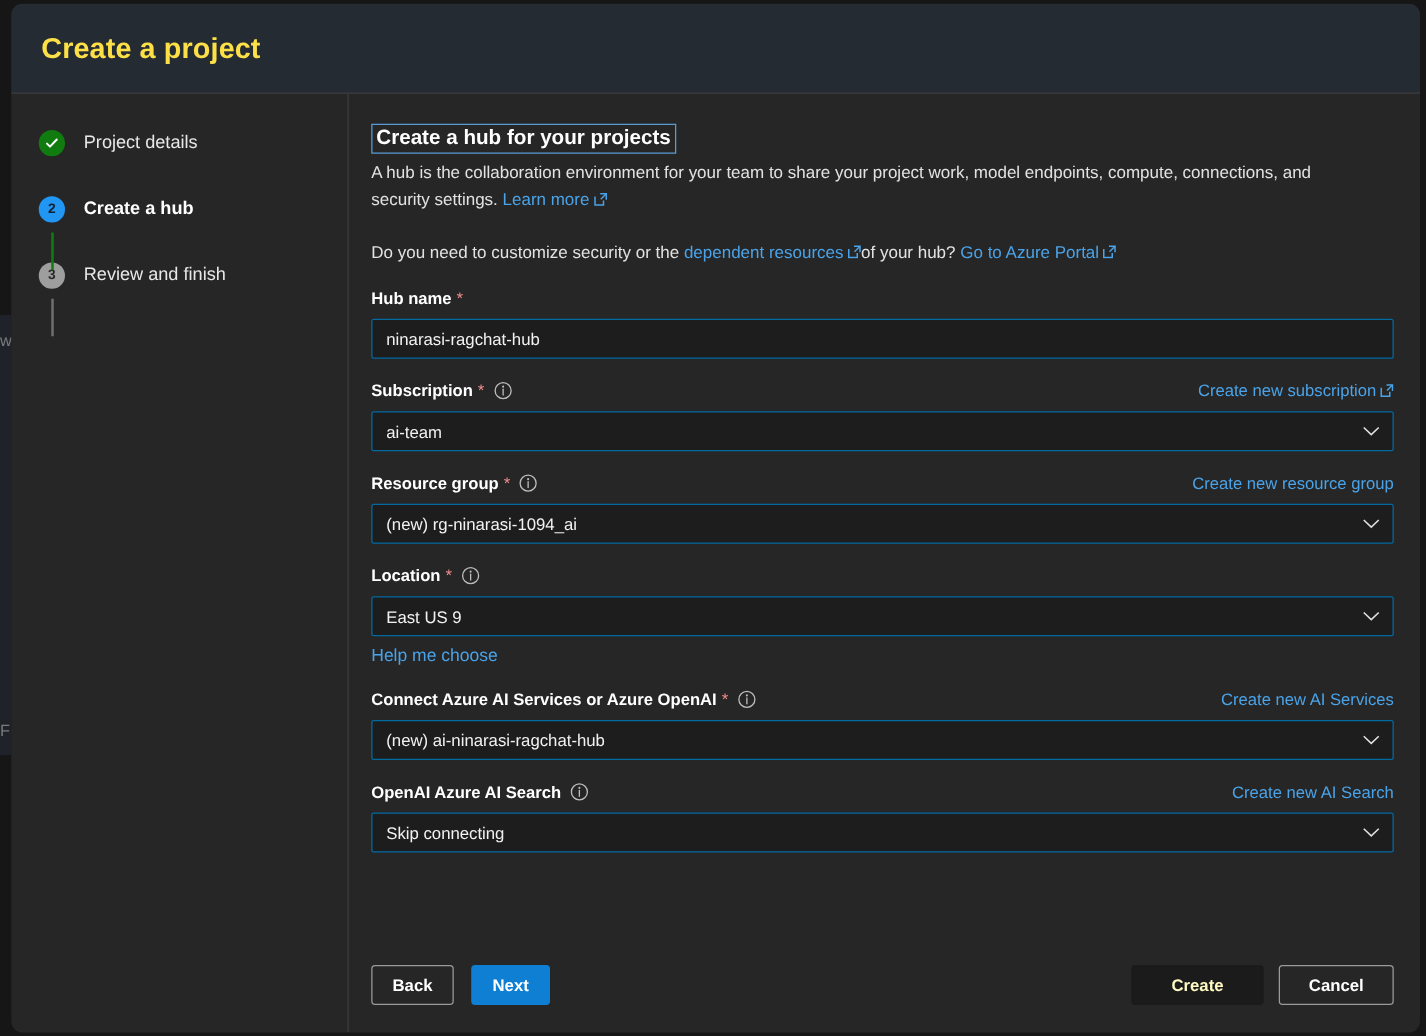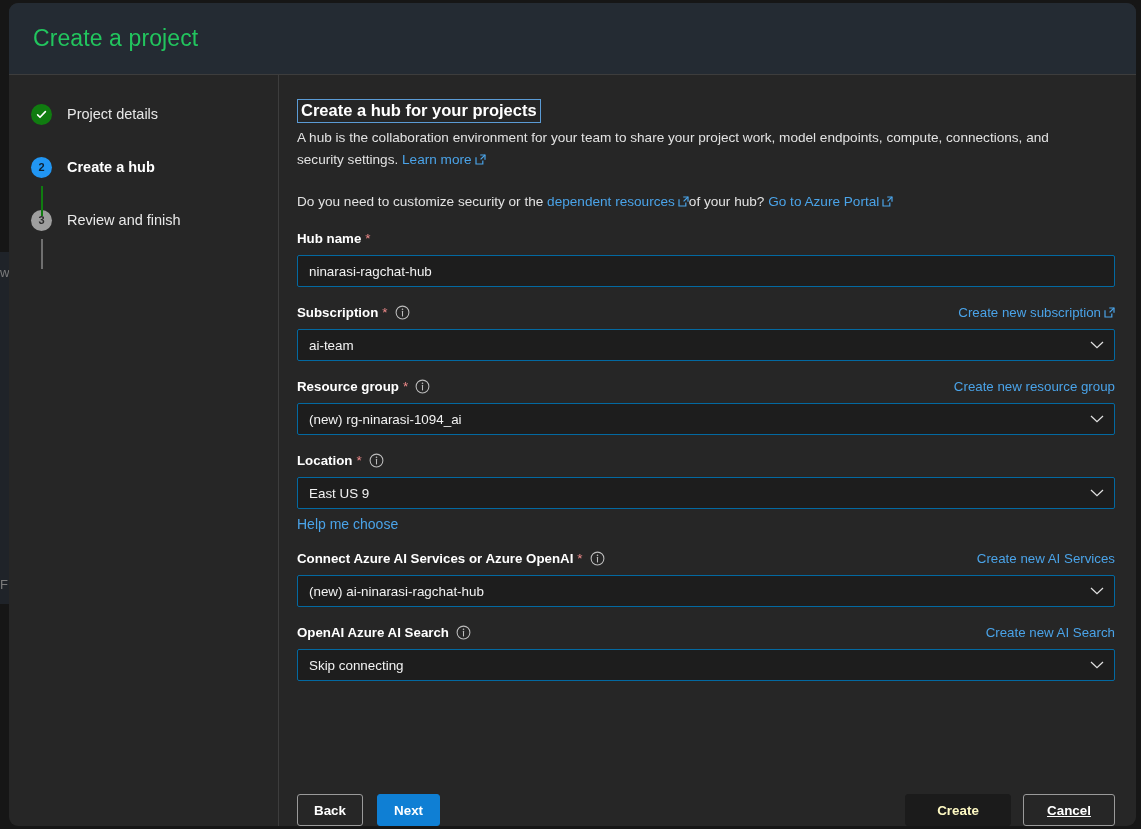--- a/index.html
+++ b/index.html
@@ -52,23 +52,23 @@
   #dialog-header {
     height: 72px;
     flex: 0 0 72px;
     background: #242b33;
     border-bottom: 1px solid #3d3d3d;
     display: flex;
     align-items: center;
     padding-left: 24px;
   }
   #dialog-title {
-    color: #22c55e;
+    color: #fde047;
     font-size: 23px;
-    font-weight: normal;
+    font-weight: bold;
     letter-spacing: .1px;
   }
 
   #dialog-body {
     flex: 1 1 auto;
     display: flex;
     min-height: 0;
   }
 
   
@@ -242,20 +242,21 @@
     margin-top: 7px;
     color: #4aa3e8;
     font-size: 14px;
     cursor: pointer;
     text-decoration: none;
   }
 
   
   #footer {
     margin-top: auto;
+    padding-bottom: 22px;
     display: flex;
     align-items: center;
   }
   .btn {
     height: 32px;
     min-width: 60px;
     padding: 0 16px;
     font-size: 13.4px;
     font-weight: bold;
     font-family: inherit;
@@ -276,21 +277,21 @@
     border: 1px solid #0f7fd4;
     margin-left: 14px;
   }
   .btn.disabled {
     background: #1b1b1b;
     color: #fef9c3;
     border: 1px solid #1b1b1b;
     cursor: default;
     min-width: 106px;
   }
-  .btn.cancel { margin-left: 12px; min-width: 92px; text-decoration: underline; }
+  .btn.cancel { margin-left: 12px; min-width: 92px; }
   .footer-spacer { flex: 1 1 auto; }
 </style>
 </head>
 <body>
 
 <div id="backdrop">
   <div class="bg-strip"></div>
   <div class="bg-ghost" style="top:265px;">w</div>
   <div class="bg-ghost" style="top:577px;">F</div>
 </div>

